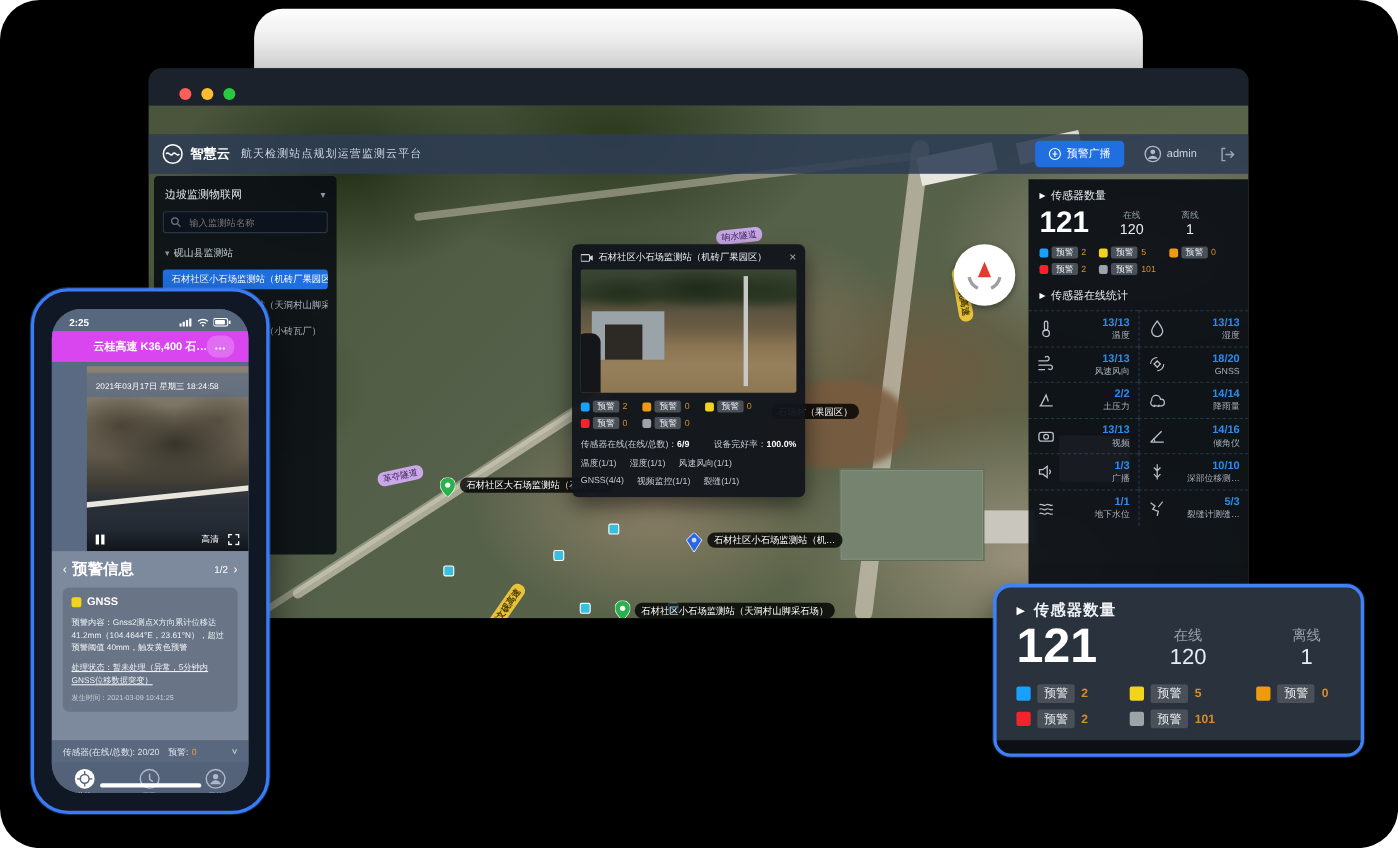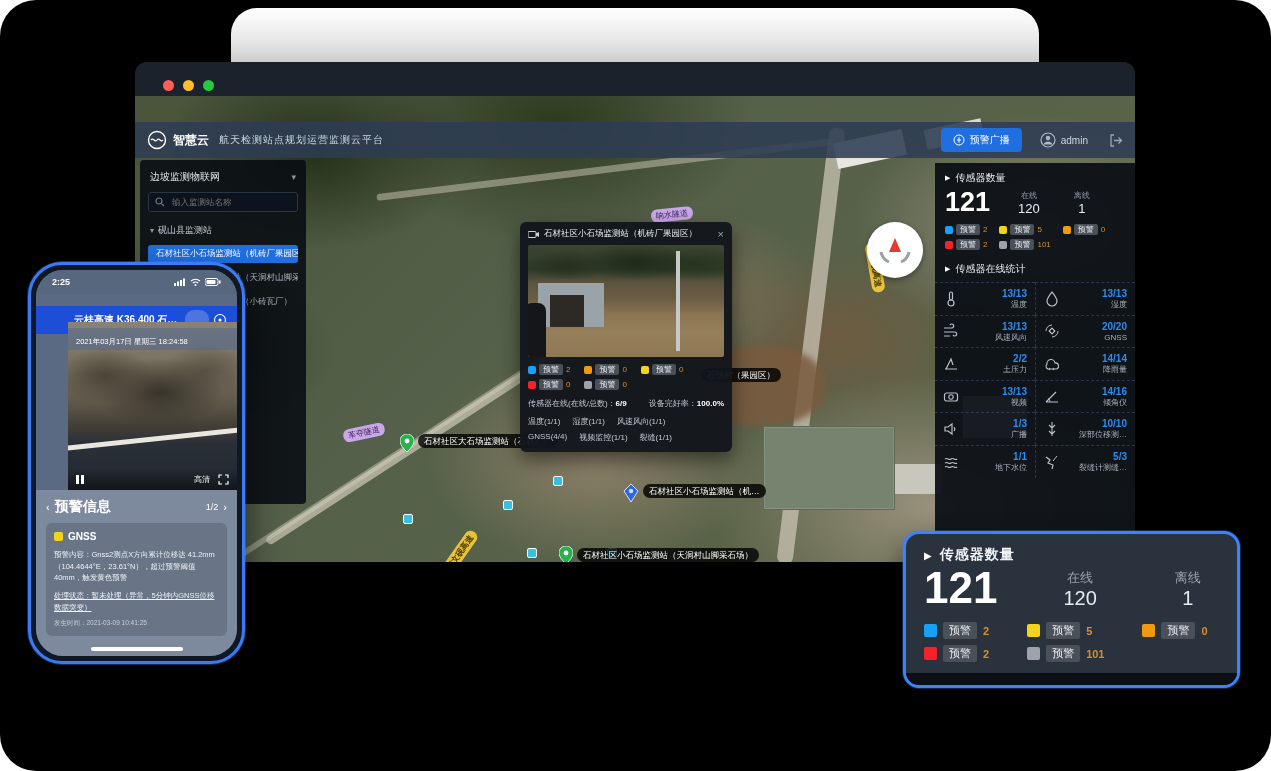--- a/index.html
+++ b/index.html
@@ -310,21 +310,21 @@
               <div class="v">13/13</div>
               <div class="l">风速风向</div>
             </div>
         </div>
         <div class="gridcell" style="border-left:1px dashed rgba(80,120,180,.35);">
           <svg class="icon-s" viewBox="0 0 16 16">
               <rect x="6" y="6" width="4" height="4" transform="rotate(45 8 8)" fill="none" stroke="currentColor" stroke-width="1.2"></rect>
               <path d="M2 8a6 6 0 0 1 6-6M14 8a6 6 0 0 1-6 6" stroke="currentColor" stroke-width="1" fill="none"></path>
             </svg>
           <div class="txt">
-              <div class="v">20/20</div>
+              <div class="v">18/20</div>
               <div class="l">GNSS</div>
             </div>
         </div>
         <div class="gridcell">
           <svg class="icon-s" viewBox="0 0 16 16">
               <path d="M2 13h12M3 13L8 3l2 6" stroke="currentColor" stroke-width="1.2" fill="none"></path>
             </svg>
           <div class="txt">
               <div class="v">2/2</div>
               <div class="l">土压力</div>
@@ -395,22 +395,22 @@
             </svg>
           <div class="txt">
               <div class="v">5/3</div>
               <div class="l">裂缝计测缝…</div>
             </div>
         </div>
       </div>
     </div>
   </div>
 
-  <div class="abs" style="left:28px;top:262px;width:217px;height:402px;border:3px solid #3b7cf6;border-radius:34px;
-              background:#101826;padding:5px;z-index:9;box-shadow:0 0 0 1px rgba(64,130,247,.35),0 18px 36px rgba(0,0,0,.6);">
+  <div class="abs" style="left:28px;top:262px;width:217px;height:478px;border:3px solid #3b7cf6;border-radius:34px;
+              background:#101826;padding:16px;z-index:9;box-shadow:0 0 0 1px rgba(64,130,247,.35),0 18px 36px rgba(0,0,0,.6);">
     <div style="position:relative;width:100%;height:100%;border-radius:27px;overflow:hidden;background:#5a6a82;">
 
       <div class="abs" style="left:0;top:0;right:0;height:24px;background:#57677e;display:flex;align-items:center;padding:0 16px;">
         <span style="color:#fff;font-size:9px;font-weight:bold;">2:25</span>
         <div style="flex:1;"></div>
         <svg width="12" height="8" viewBox="0 0 12 8" style="margin-right:4px;">
             <rect x="0" y="5" width="2" height="3" fill="#fff"></rect>
             <rect x="3" y="3.5" width="2" height="4.5" fill="#fff"></rect>
             <rect x="6" y="2" width="2" height="6" fill="#fff"></rect>
             <rect x="9" y="0.5" width="2" height="7.5" fill="#fff"></rect>
@@ -418,21 +418,21 @@
         <svg width="11" height="8" viewBox="0 0 11 8" style="margin-right:4px;">
             <path d="M1 3a7 7 0 0 1 9 0M2.8 5a4.5 4.5 0 0 1 5.4 0" stroke="#fff" stroke-width="1.1" fill="none"></path>
             <circle cx="5.5" cy="7" r="1" fill="#fff"></circle>
           </svg>
         <svg width="16" height="8" viewBox="0 0 16 8">
             <rect x="0" y="0.5" width="13" height="7" rx="2" fill="none" stroke="#fff" stroke-width="1"></rect>
             <rect x="1.5" y="2" width="9" height="4" rx="1" fill="#fff"></rect>
             <rect x="14" y="2.5" width="1.6" height="3" fill="#fff"></rect>
           </svg>
       </div>
-      <div class="abs" style="left:0;top:36px;right:0;height:28px;background:#1d4ed8;display:flex;align-items:center;padding:0 10px;">
+      <div class="abs" style="left:0;top:20px;right:0;height:28px;background:#d946ef;display:flex;align-items:center;padding:0 10px;">
         <span style="color:#fff;font-size:10px;font-weight:bold;margin-left:28px;white-space:nowrap;">云桂高速 K36,400 石…</span>
         <div style="flex:1;"></div>
         <div style="background:rgba(255,255,255,.22);border-radius:9px;padding:1px 7px;margin-right:4px;">
           <span style="color:#fff;font-size:7px;letter-spacing:1px;">•••</span>
         </div>
         <svg width="14" height="14" viewBox="0 0 14 14">
             <circle cx="7" cy="7" r="5.5" fill="none" stroke="#fff" stroke-width="1.1"></circle>
             <circle cx="7" cy="7" r="1.6" fill="#fff"></circle>
           </svg>
       </div>

